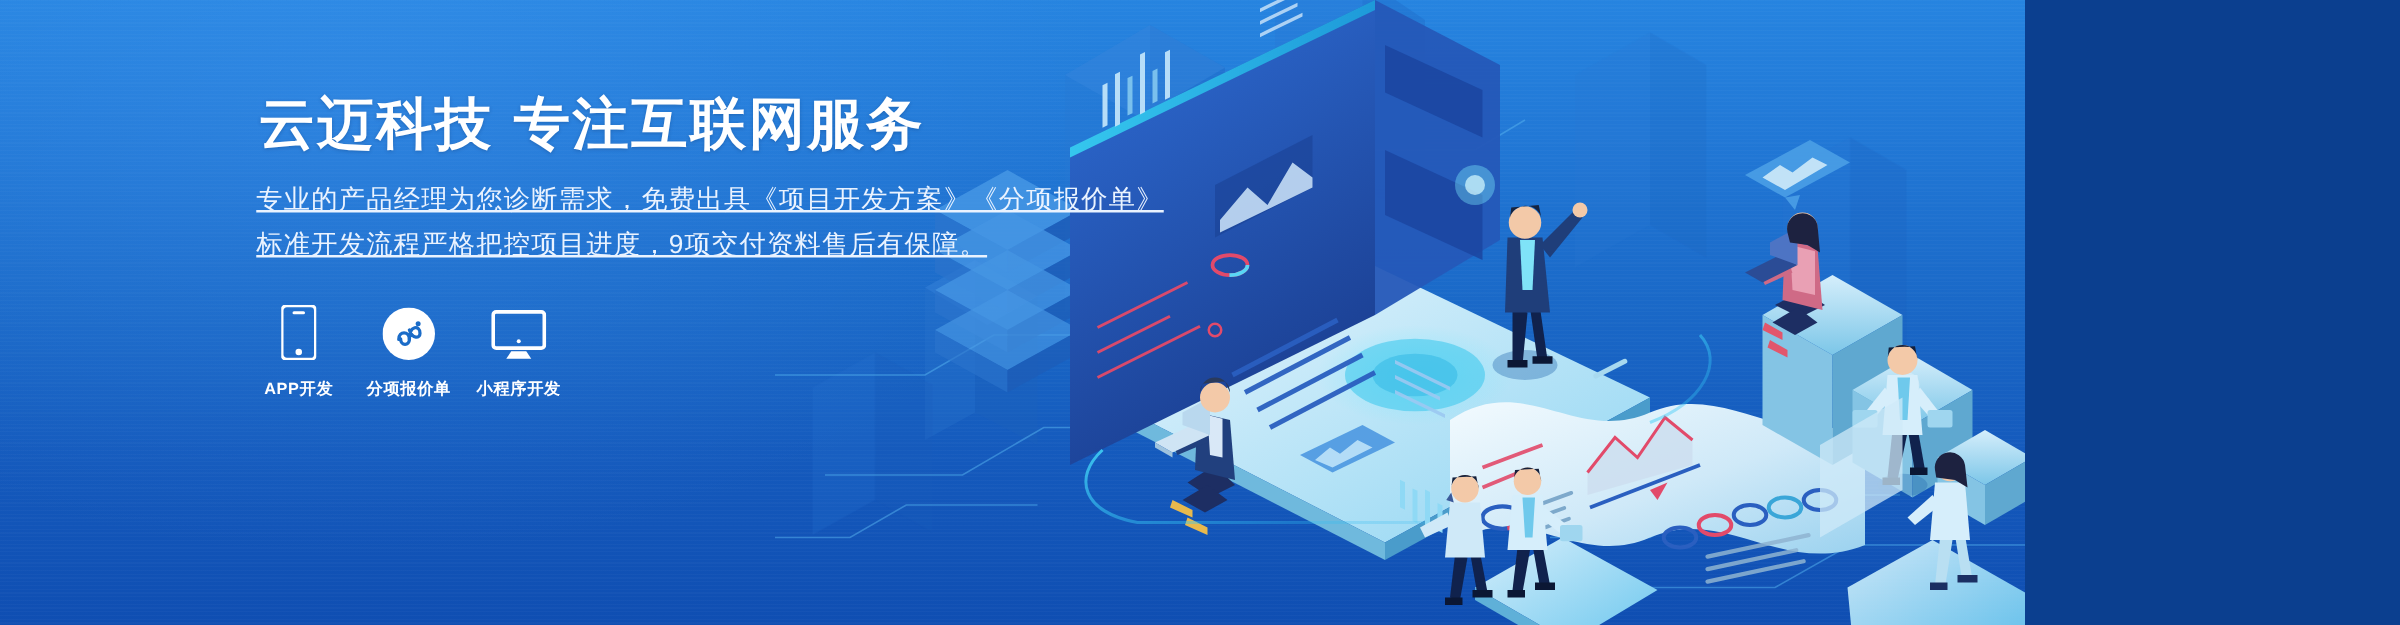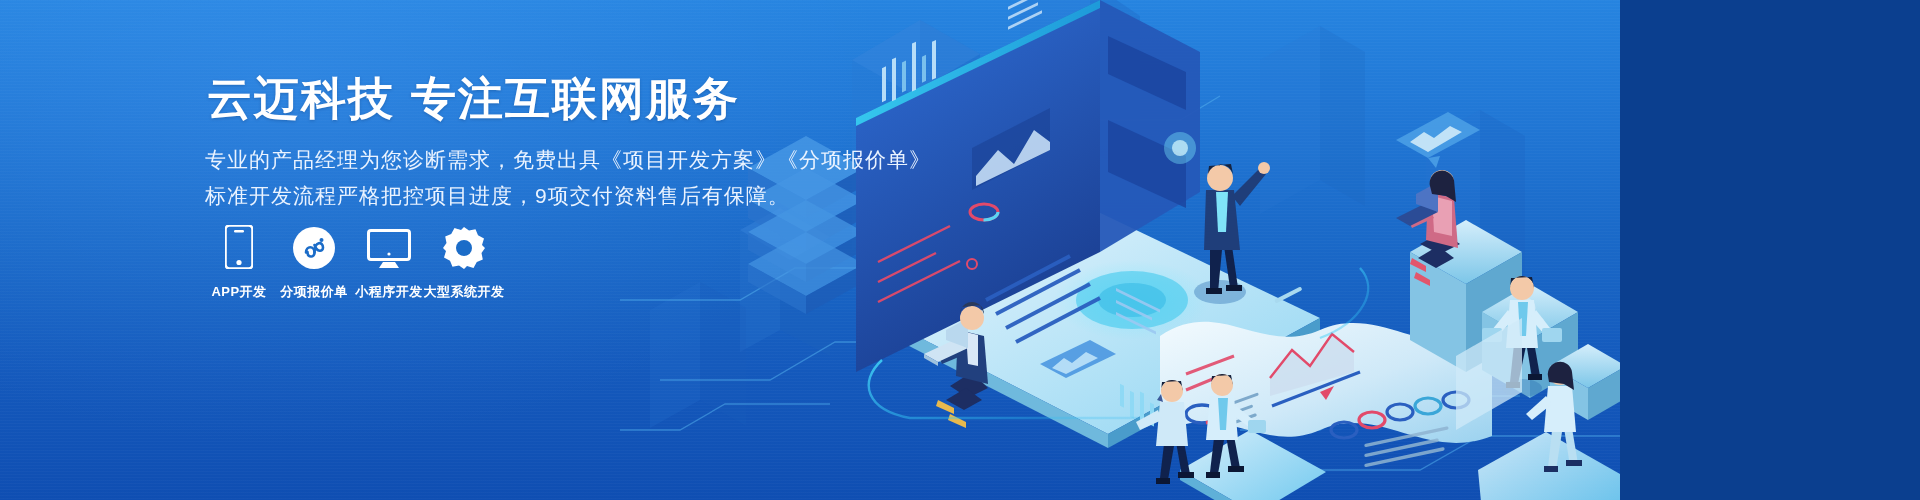--- a/index.html
+++ b/index.html
@@ -64,32 +64,33 @@
   .subline {
     position: absolute;
     left: 2px;
     margin: 0;
     color: #eaf3ff;
     font-size: 21px;
     font-weight: normal;
     letter-spacing: 1px;
     line-height: 1.5;
     white-space: nowrap;
+    text-decoration: underline;
   }
   .subline-1 { top: 144px; }
   .subline-2 { top: 180px; text-align: center; }
 
   
   .services {
     position: absolute;
-    top: 223px;
+    top: 242px;
     left: 0px;
     display: flex;
     align-items: flex-end;
-    gap: 3px;
+    gap: 16px;
   }
   .service {
     width: 72px;
     display: flex;
     flex-direction: column;
     align-items: center;
     cursor: pointer;
   }
   .service-icon {
     height: 46px;
@@ -538,27 +539,16 @@
         <div class="service-icon">
           <svg width="44" height="40" viewBox="0 0 44 40">
             <rect x="1.5" y="1.5" width="41" height="29" rx="2.5" fill="none" stroke="#ffffff" stroke-width="3"></rect>
             <circle cx="22" cy="25" r="1.6" fill="#ffffff"></circle>
             <path d="M 16 33 L 28 33 L 32 39 L 12 39 Z" fill="#ffffff"></path>
           </svg>
         </div>
         <div class="service-label">小程序开发</div>
       </div>
 
-      <div class="service">
-        <div class="service-icon">
-          <svg width="42" height="42" viewBox="0 0 42 42">
-            <path d="M 21 0 L 26 3.5 L 32.5 2.2 L 35 8.2 L 41 11.5 L 39 18 L 42 21 L 38.5 26
-                     L 39.8 32.5 L 33.8 35 L 30.5 41 L 24 39 L 21 42 L 16 38.5 L 9.5 39.8
-                     L 7 33.8 L 1 30.5 L 3 24 L 0 21 L 3.5 16 L 2.2 9.5 L 8.2 7 L 11.5 1 L 18 3 Z" fill="#ffffff"></path>
-            <circle cx="21" cy="21" r="8" fill="#1b6cc8"></circle>
-          </svg>
-        </div>
-        <div class="service-label">大型系统开发</div>
-      </div>
 
     </div>
   </div>
 </div>
 
 </body></html>

